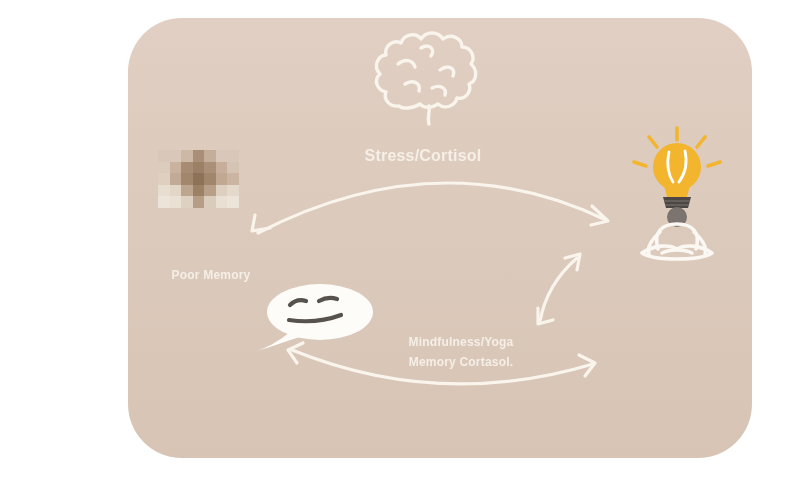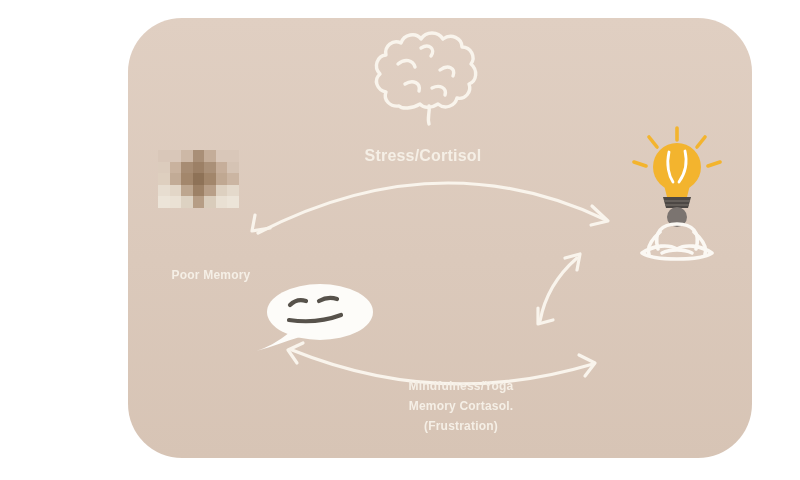--- a/index.html
+++ b/index.html
@@ -190,20 +190,19 @@
       </g>
     </g>
   </svg>
 
   <div class="label title" style="left:423px; top:122px;margin-top:24px;">Stress/Cortisol</div>
 
   <div class="label" style="left:211px; top:265px;">
     <div>Poor Memory</div>
   </div>
 
-  <div class="label" style="left:461px; top:332px;margin-top:44px;">
+  <div class="label" style="left:461px; top:332px;">
     <div>Mindfulness/Yoga</div>
     <div>Memory Cortasol.</div>
-    <div>(Frustration)</div>
   </div>
 
 
 </div>
 
 </body></html>

